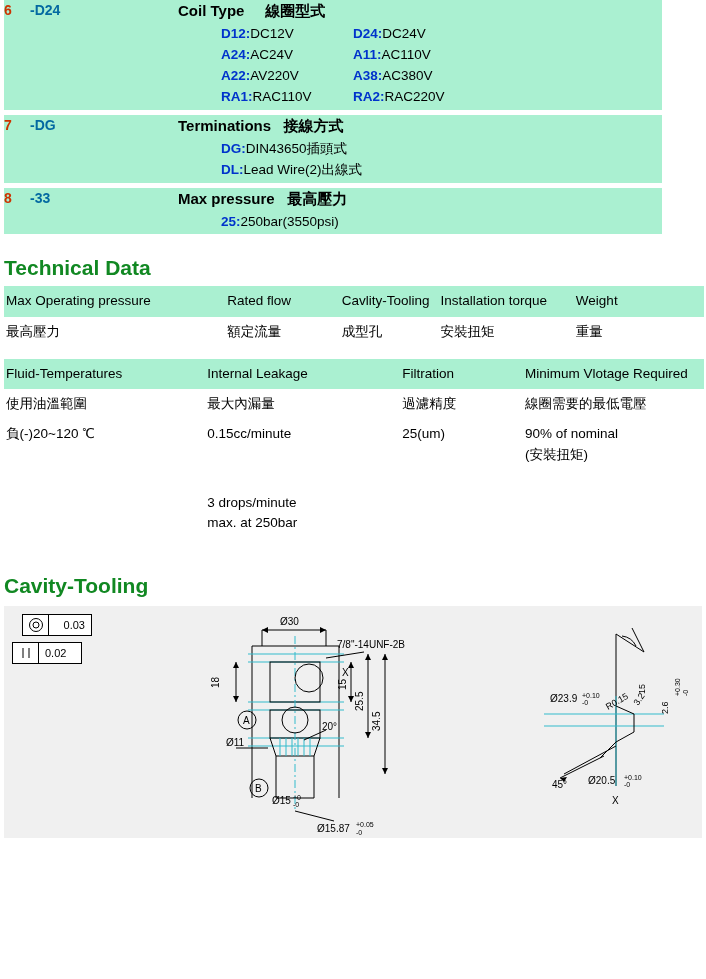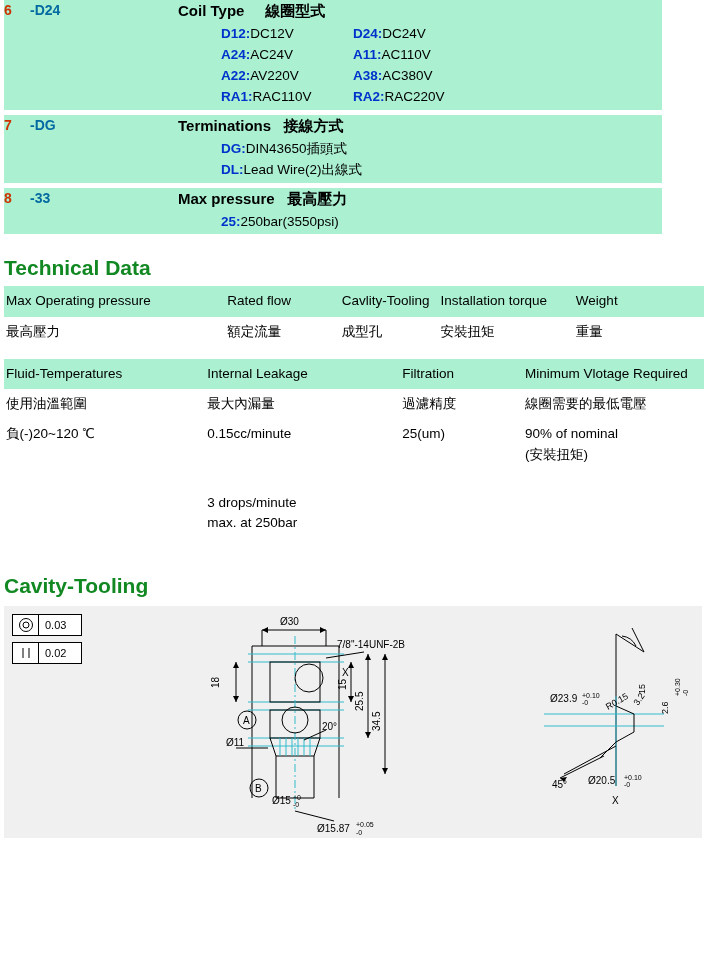--- a/index.html
+++ b/index.html
@@ -261,21 +261,21 @@
         <td>&nbsp;</td>
         <td>&nbsp;</td>
       </tr>
     </tbody>
   </table>
 
   <div class="section-h" style="margin-top:36px;">Cavity-Tooling</div>
 
   <div class="drawing-wrap">
 
-    <div class="gdt-box" style="left:8px; top:8px; width:70px; height:22px;">
+    <div class="gdt-box" style="left:18px; top:8px; width:70px; height:22px;justify-content:space-between;">
       <div class="sym">
         <svg width="16" height="16" viewBox="0 0 16 16">
           <circle cx="8" cy="8" r="6.5" fill="none" stroke="#000" stroke-width="1"></circle>
           <circle cx="8" cy="8" r="3" fill="none" stroke="#000" stroke-width="1"></circle>
         </svg>
       </div>
       <div class="val">0.03</div>
     </div>
 
     <div class="gdt-box" style="left:8px; top:36px; width:70px; height:22px;">

